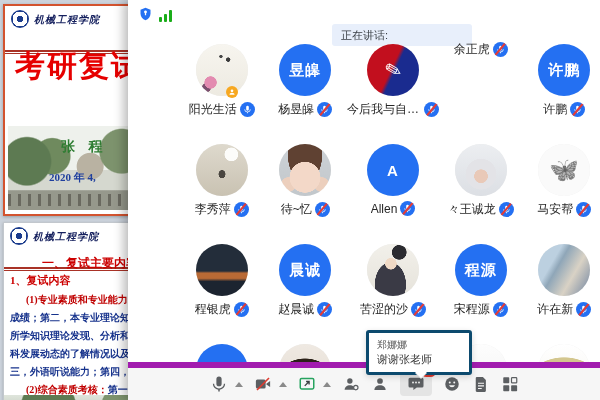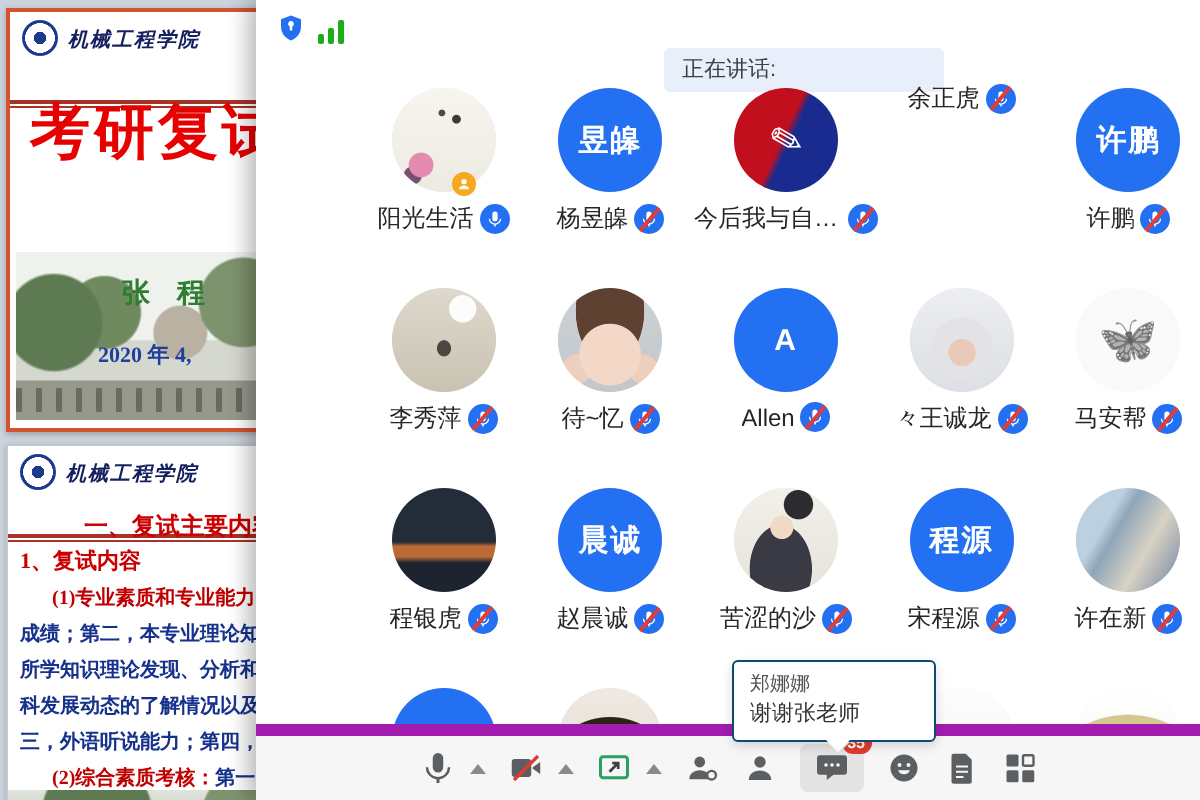--- a/index.html
+++ b/index.html
@@ -113,21 +113,21 @@
     radial-gradient(circle at 30% 70%,#79d24a 0 6%,transparent 7%),
     linear-gradient(#fdfdfd,#f2f2f2);}
   .av-blonde .face{background:
     radial-gradient(circle at 38% 96%,#6d5a91 0 7%,transparent 8%),
     radial-gradient(circle at 66% 96%,#6d5a91 0 7%,transparent 8%),
     radial-gradient(circle at 50% 118%,#f4e3cf 0 42%,transparent 43%),
     radial-gradient(circle at 50% 120%,#d3c68e 0 72%,transparent 73%),
     linear-gradient(#ffffff,#f6f4ef);}
 
   
-  #toast{position:absolute;left:238px;top:330px;width:84px;background:#fff;border:1px solid #0c4a6e;
+  #toast{position:absolute;left:238px;top:330px;width:84px;background:#fff;border:3px solid #0c4a6e;
     border-radius:3px;box-shadow:0 2px 6px rgba(0,0,0,.15);padding:4px 8px 5px;z-index:5;}
   #toast .t-name{font-size:10px;color:#555;line-height:15px;white-space:nowrap;}
   #toast .t-msg{font-size:11px;color:#333;line-height:15px;white-space:nowrap;}
   #toast::after{content:"";position:absolute;left:46px;bottom:-6px;border:6px solid transparent;
     border-top-color:#fff;border-bottom:none;filter:drop-shadow(0 1px 0 #ddd);}
 
   
   #toolbar{position:absolute;left:0;bottom:0;width:472px;height:32px;background:#f6f6f6;
     border-top:6px solid #a21caf;display:flex;align-items:center;justify-content:center;gap:11px;z-index:4;}
   .tbtn{display:flex;align-items:center;justify-content:center;position:relative;cursor:default;}

